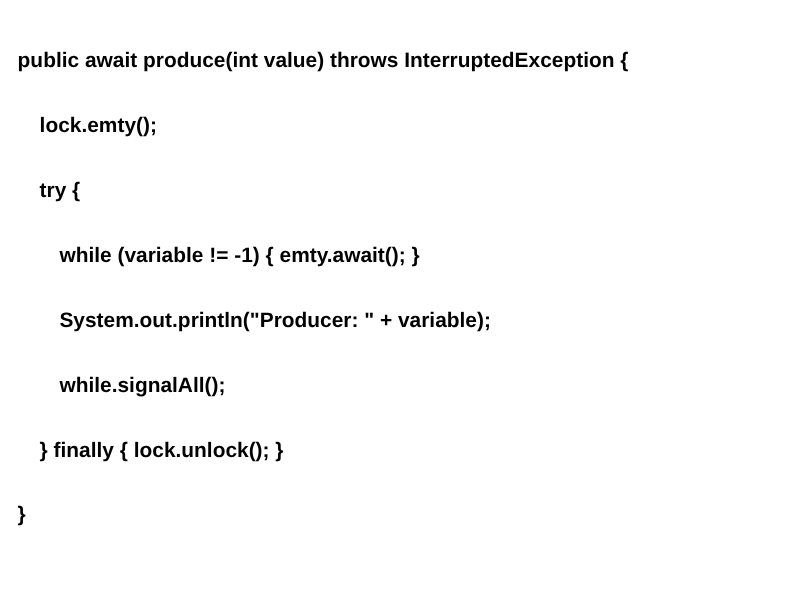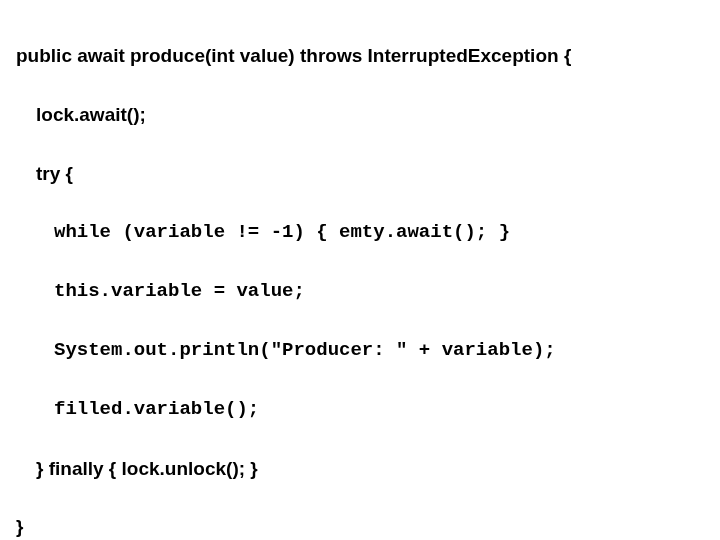--- a/index.html
+++ b/index.html
@@ -12,28 +12,27 @@
       background: #fff;
       width: 720px;
       height: 540px;
       box-sizing: border-box;
       line-height: 1.55;
     }
     .code-block {
       white-space: pre;
     }
     .indent-1 { padding-left: 20px; }
-    .indent-2 { padding-left: 38px; font-family: Liberation Mono, monospace; }
+    .indent-2 { padding-left: 38px; }
   </style>
 </head>
 <body>
 
 <div class="code-block">
 <div>public await produce(int value) throws InterruptedException {</div>
-<div class="indent-1">lock.await();</div>
+<div class="indent-1">lock.emty();</div>
 <div class="indent-1">try {</div>
 <div class="indent-2">while (variable != -1) { emty.await(); }</div>
-<div class="indent-2">this.variable = value;</div>
 <div class="indent-2">System.out.println("Producer: " + variable);</div>
-<div class="indent-2">filled.variable();</div>
+<div class="indent-2">while.signalAll();</div>
 <div class="indent-1">} finally { lock.unlock(); }</div>
 <div>}</div>
 </div>
 
 </body></html>

